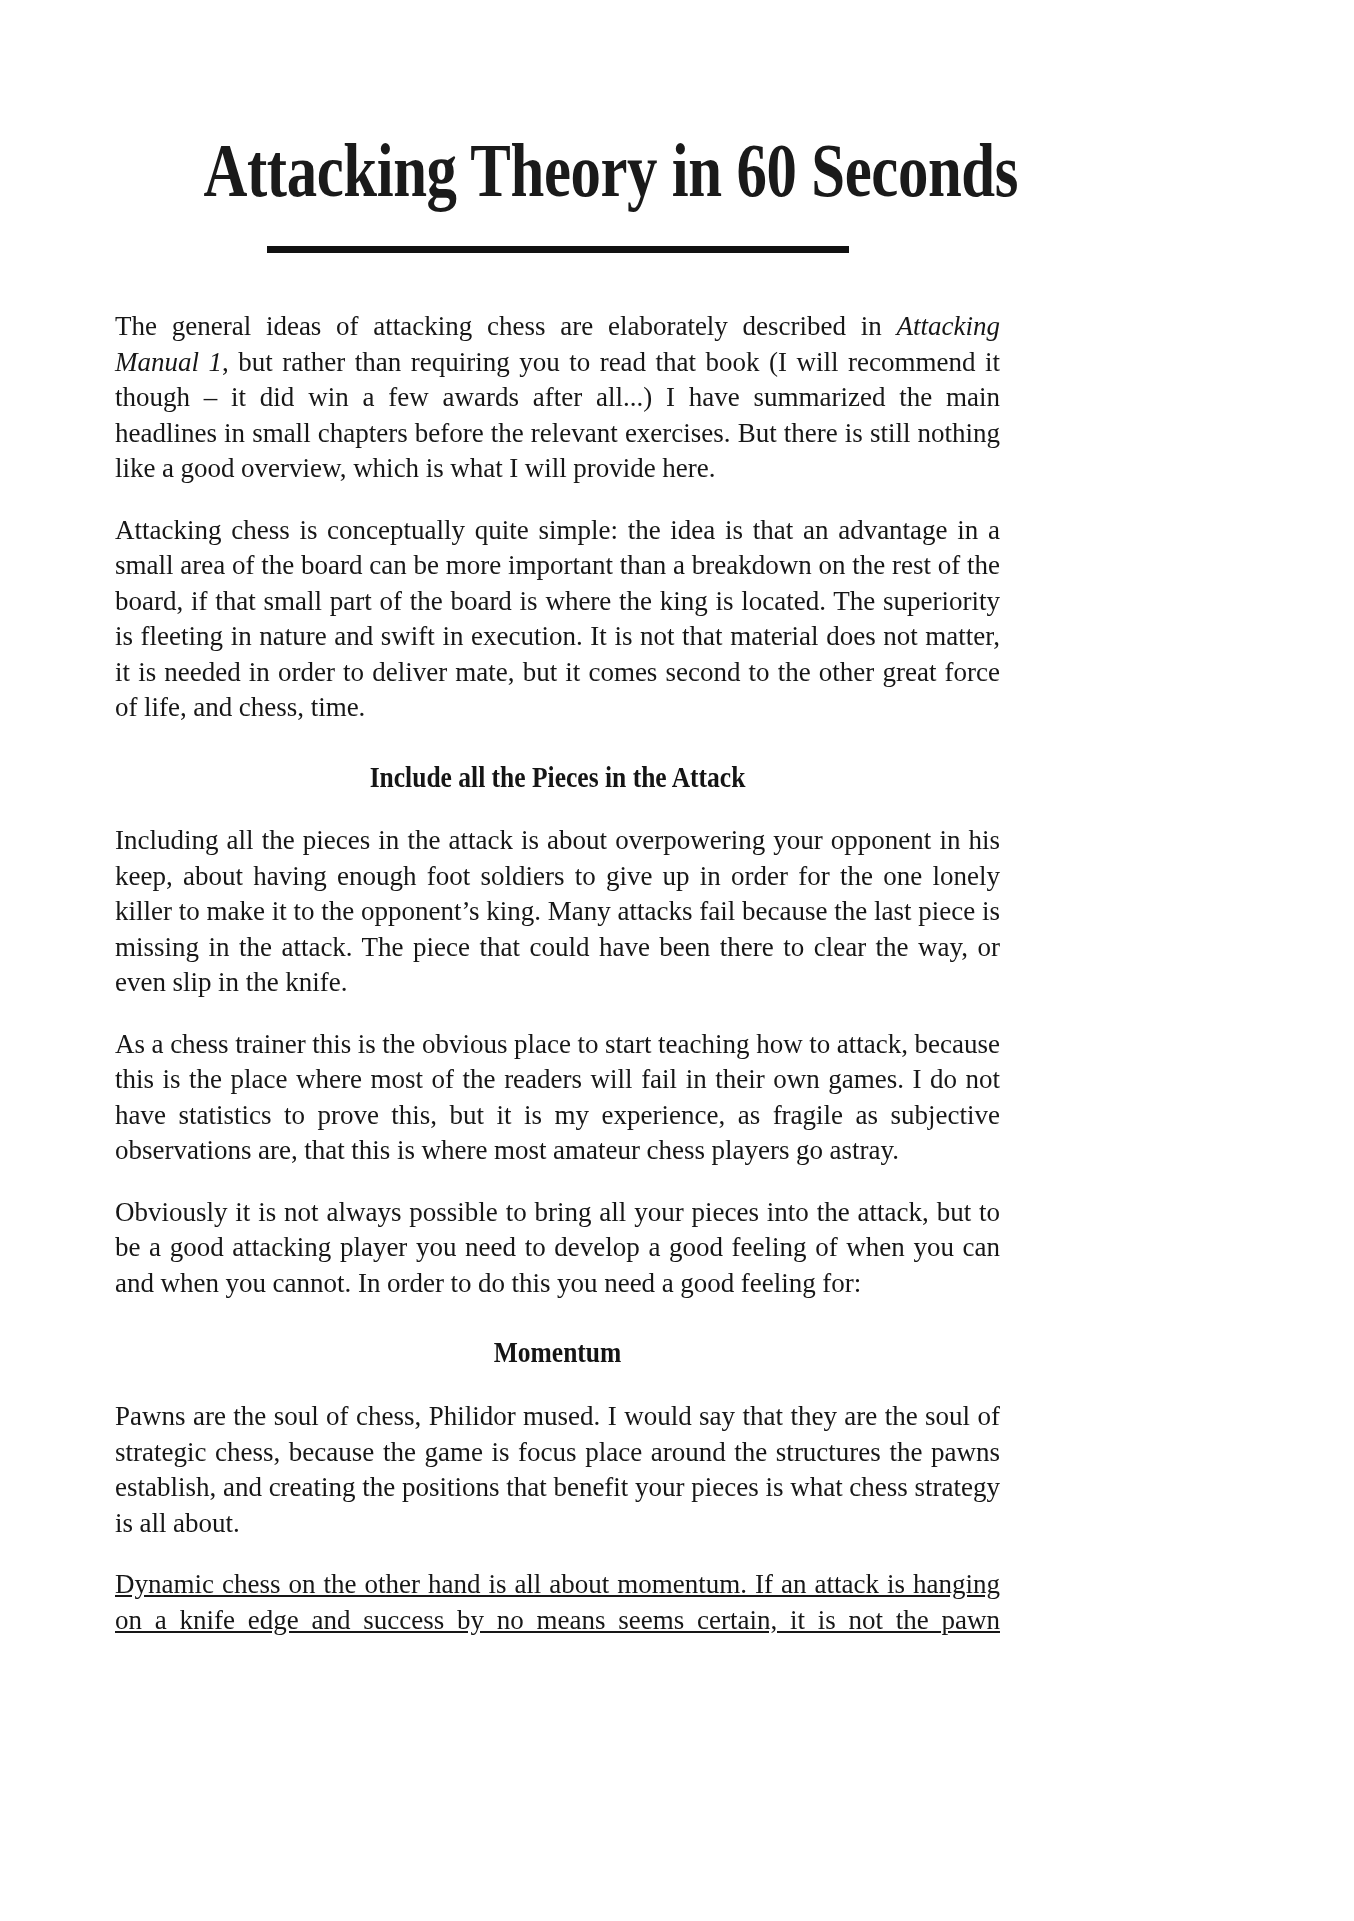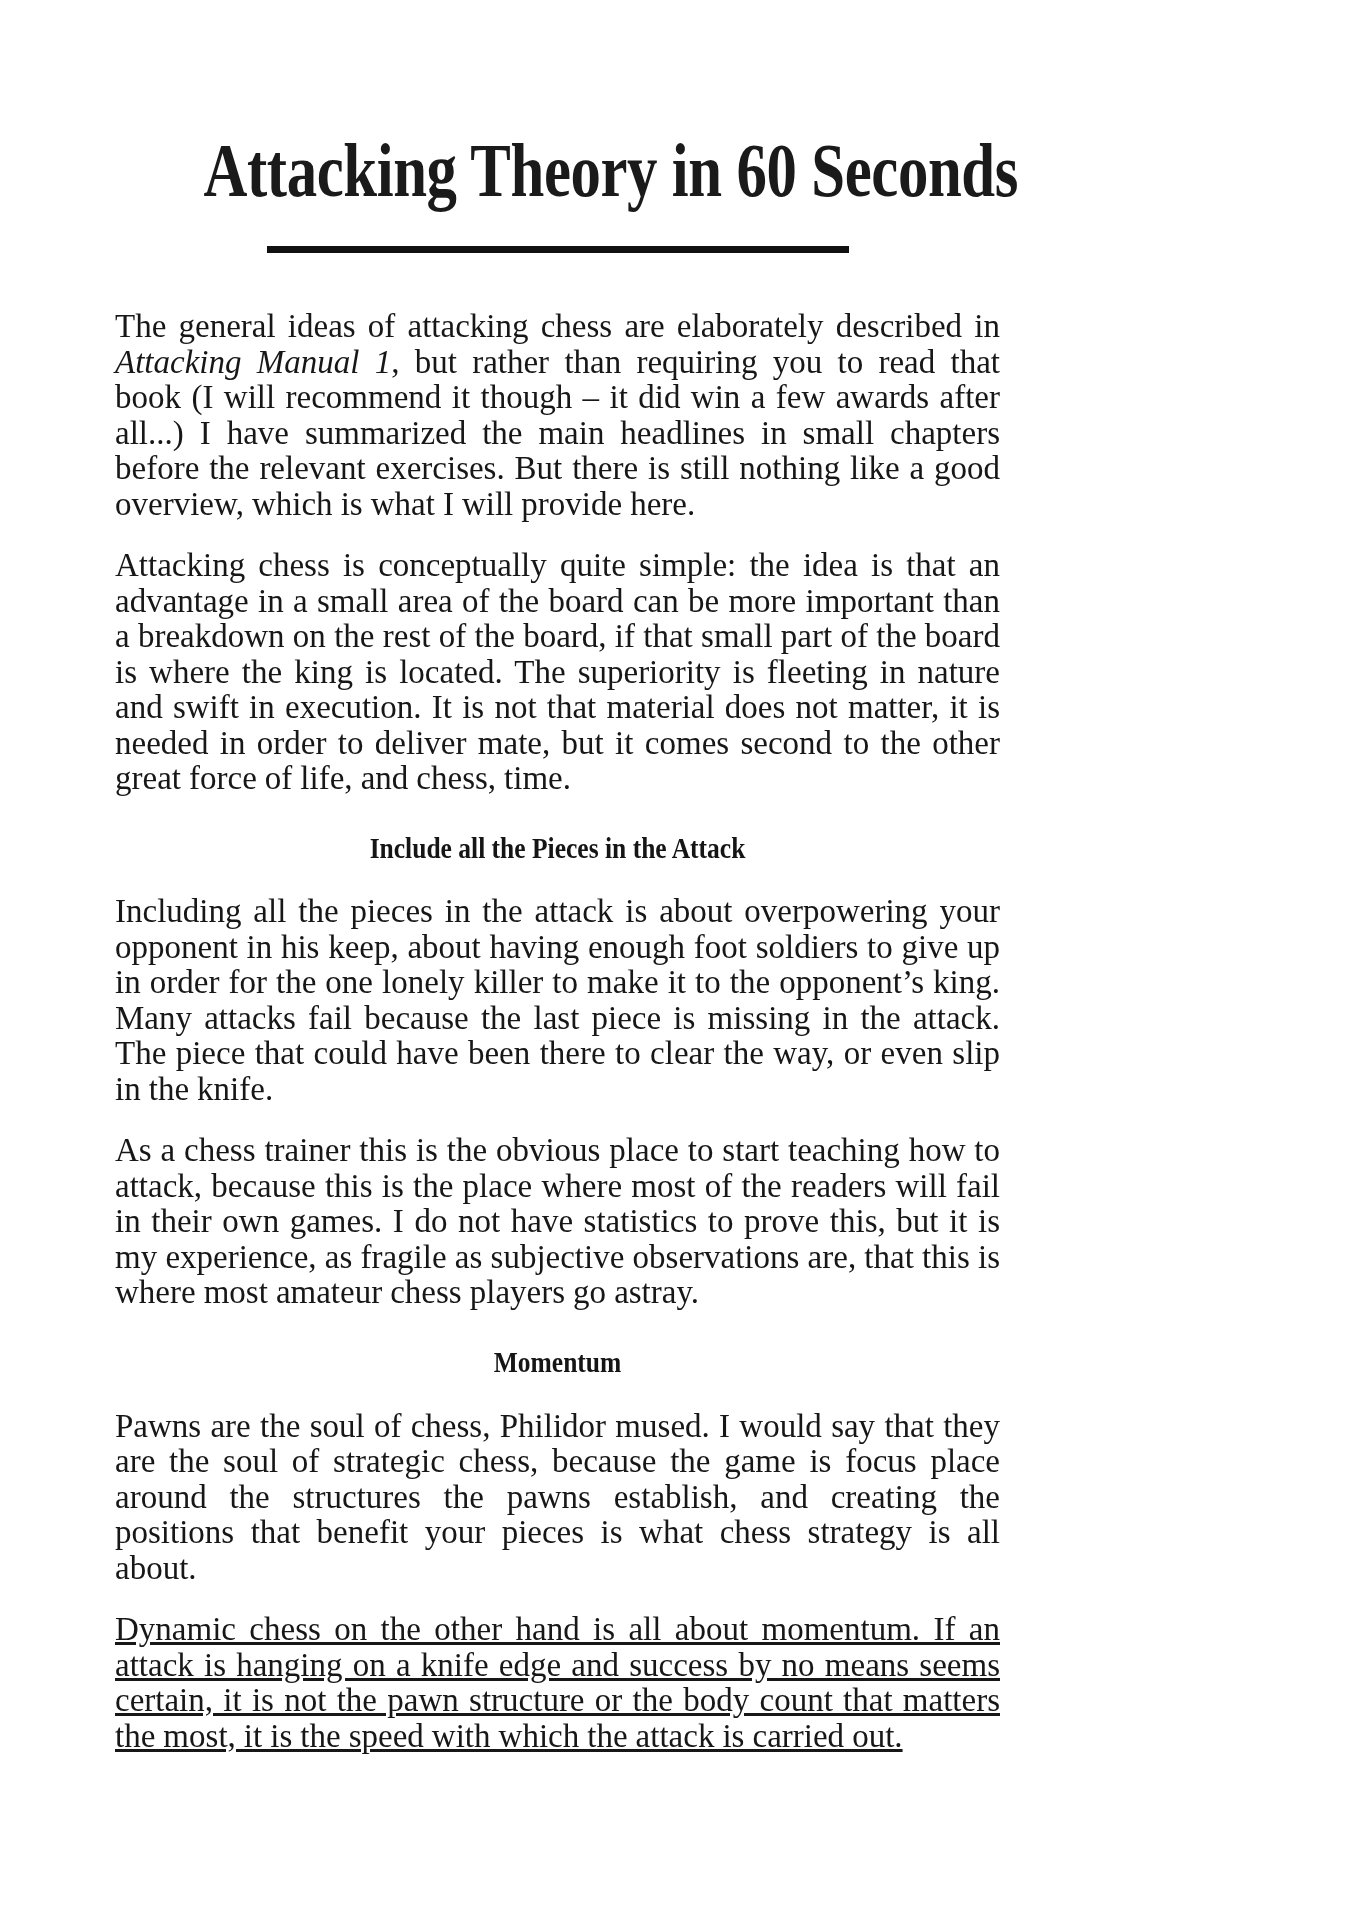--- a/index.html
+++ b/index.html
@@ -3,21 +3,21 @@
 <meta charset="utf-8">
 <style>
   html, body {
     margin: 0;
     padding: 0;
     background: #ffffff;
   }
   .page {
     position: relative;
     width: 1354px;
-    height: 1921px;
+    height: 1644px;
     background: #ffffff;
     margin: 0 auto;
     overflow: hidden;
     box-sizing: border-box;
   }
   .content {
     position: absolute;
     left: 115px;
     top: 0;
     width: 885px;
@@ -46,21 +46,21 @@
     margin: 38px auto 0 auto;
   }
 
   
   .body-block {
     margin-top: 56px;
   }
 
   p.para {
     font-family: "Liberation Serif", "DejaVu Serif", serif;
-    font-size: 33px;
+    font-size: 27px;
     line-height: 35.5px;
     color: #171717;
     text-align: justify;
     text-justify: inter-word;
     margin: 0 0 26px 0;
     hyphens: none;
     word-spacing: -0.2px;
   }
   p.para:last-child { margin-bottom: 11px; text-decoration: underline; }
 
@@ -91,19 +91,20 @@
     <h1 class="doc-title">Attacking Theory in 60 Seconds</h1>
 
     <div class="title-rule"></div>
 
     <div class="body-block" id="body-block">
         <p class="para"><span>The general ideas of attacking chess are elaborately described in </span><em>Attacking Manual 1</em><span>, but rather than requiring you to read that book (I will recommend it though – it did win a few awards after all...) I have summarized the main headlines in small chapters before the relevant exercises. But there is still nothing like a good overview, which is what I will provide here.</span></p>
         <p class="para"><span>Attacking chess is conceptually quite simple: the idea is that an advantage in a small area of the board can be more important than a breakdown on the rest of the board, if that small part of the board is where the king is located. The superiority is fleeting in nature and swift in execution. It is not that material does not matter, it is needed in order to deliver mate, but it comes second to the other great force of life, and chess, time.</span></p>
         <h2 class="section-heading">Include all the Pieces in the Attack</h2>
         <p class="para"><span>Including all the pieces in the attack is about overpowering your opponent in his keep, about having enough foot soldiers to give up in order for the one lonely killer to make it to the opponent’s king. Many attacks fail because the last piece is missing in the attack. The piece that could have been there to clear the way, or even slip in the knife.</span></p>
         <p class="para"><span>As a chess trainer this is the obvious place to start teaching how to attack, because this is the place where most of the readers will fail in their own games. I do not have statistics to prove this, but it is my experience, as fragile as subjective observations are, that this is where most amateur chess players go astray.</span></p>
+        <p class="para"><span>Obviously it is not always possible to bring all your pieces into the attack, but to be a good attacking player you need to develop a good feeling of when you can and when you cannot. In order to do this you need a good feeling for:</span></p>
         <h2 class="section-heading">Momentum</h2>
         <p class="para"><span>Pawns are the soul of chess, Philidor mused. I would say that they are the soul of strategic chess, because the game is focus place around the structures the pawns establish, and creating the positions that benefit your pieces is what chess strategy is all about.</span></p>
         <p class="para"><span>Dynamic chess on the other hand is all about momentum. If an attack is hanging on a knife edge and success by no means seems certain, it is not the pawn structure or the body count that matters the most, it is the speed with which the attack is carried out.</span></p>
       </div>
 
   </div>
 </div>
 
 </body></html>

